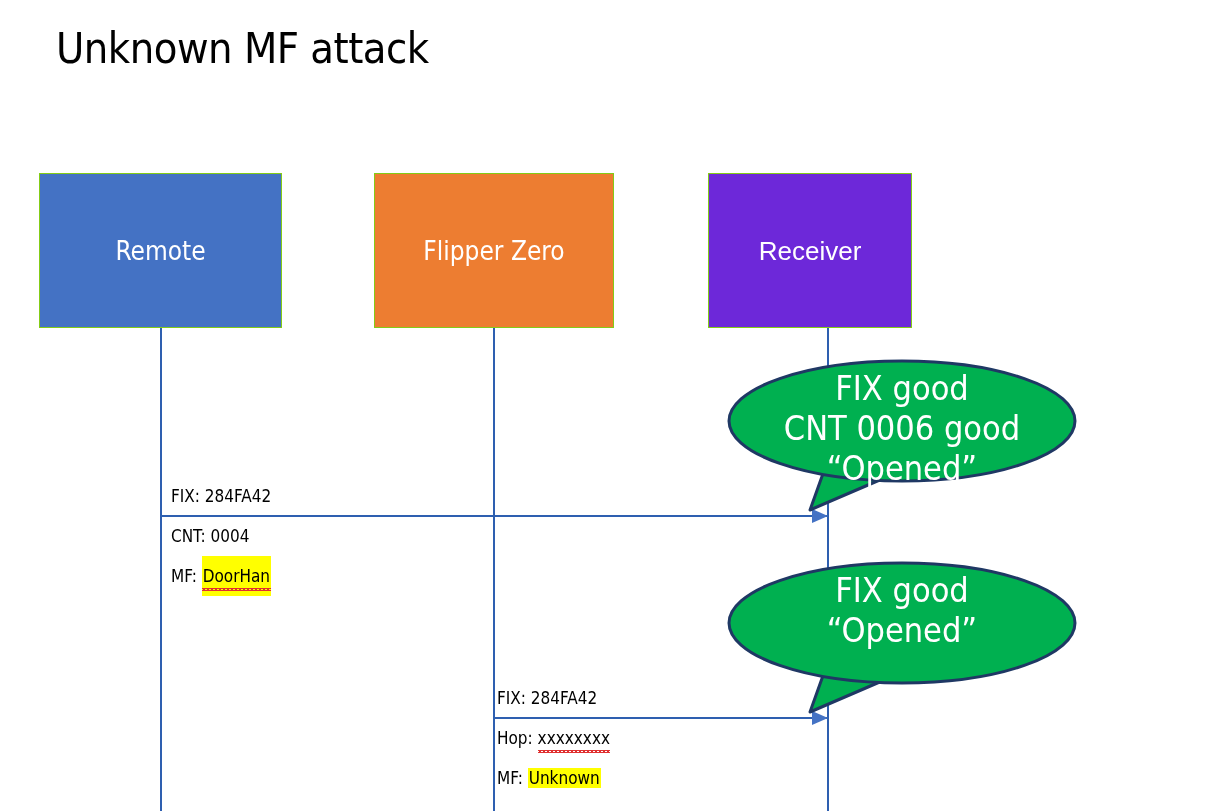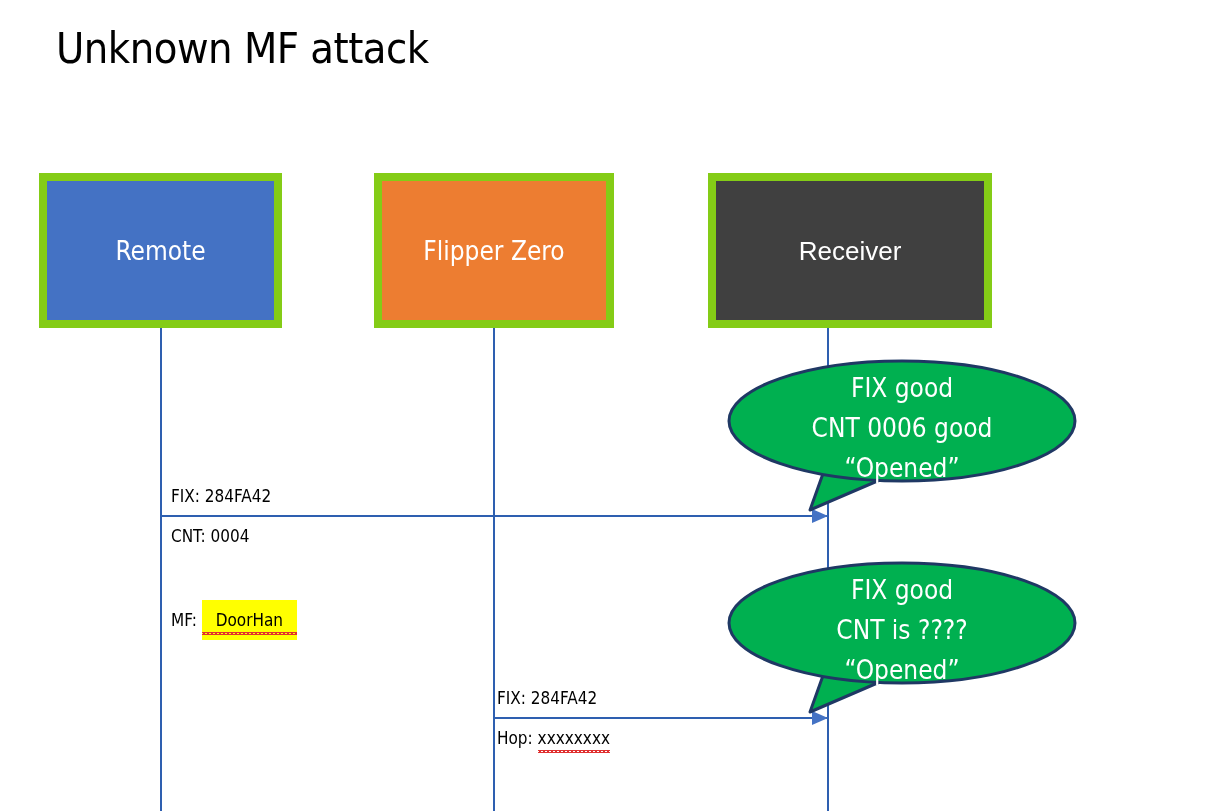--- a/index.html
+++ b/index.html
@@ -33,38 +33,38 @@
     white-space: nowrap;
     font-family: "DejaVu Sans Condensed", "Liberation Sans Narrow", "Liberation Sans", sans-serif;
     font-stretch: condensed;
   }
 
   
   .actor-box {
     position: absolute;
     top: 173px;
     height: 155px;
-    border: 8px solid #84cc16;
+    border: 1px solid #84cc16;
     box-sizing: border-box;
     display: flex;
     align-items: center;
     justify-content: center;
   }
   .actor-label {
     color: #ffffff;
     font-size: 26px;
     line-height: 30px;
     font-weight: 400;
     text-align: center;
     font-family: "DejaVu Sans Condensed", "Liberation Sans Narrow", "Liberation Sans", sans-serif;
     font-stretch: condensed;
   }
   #box-remote   { left: 39px;  width: 243px; background: #4472C4; }
   #box-flipper  { left: 374px; width: 240px; background: #ED7D31; }
-  #box-receiver { left: 708px; width: 284px; background: #404040; }
+  #box-receiver { left: 708px; width: 204px; background: #6d28d9; }
   #box-receiver .actor-label {
     font-family: "Liberation Sans", sans-serif;
     font-stretch: normal;
   }
 
   
   .lifeline {
     position: absolute;
     top: 328px;
     width: 2px;
@@ -105,22 +105,21 @@
     font-family: "DejaVu Sans Condensed", "Liberation Sans Narrow", "Liberation Sans", sans-serif;
     font-stretch: condensed;
   }
   #msg1-above { left: 171px; top: 476px; }
   #msg1-below { left: 171px; top: 516px; }
   #msg2-above { left: 497px; top: 678px; }
   #msg2-below { left: 497px; top: 718px; }
 
   .hl {
     background: #FFFF00;
-    padding: 0 14px;
-    margin-top: 44px;
+    padding: 0 1px;
   }
   .squiggle {
     position: relative;
     display: inline-block;
   }
   .squiggle::after {
     content: "";
     position: absolute;
     left: 0;
     right: 0;
@@ -140,21 +139,21 @@
   .bubble svg {
     display: block;
   }
   .bubble-text {
     position: absolute;
     left: 0;
     top: 0;
     width: 100%;
     text-align: center;
     color: #ffffff;
-    font-size: 26px;
+    font-size: 34px;
     line-height: 40px;
     font-family: "DejaVu Sans Condensed", "Liberation Sans Narrow", "Liberation Sans", sans-serif;
     font-stretch: condensed;
     pointer-events: none;
   }
   #bubble-1 { left: 722px; top: 358px; }
   #bubble-2 { left: 722px; top: 560px; }
   #bubble-1 .bubble-text { padding-top: 10px; }
   #bubble-2 .bubble-text { padding-top: 10px; }
 </style>
@@ -196,20 +195,23 @@
 
   <div class="msg-arrow" id="arrow-2"></div>
 
   <div class="msg-text" id="msg2-above">
     <span>FIX: 284FA42</span>
   </div>
 
   <div class="msg-text" id="msg2-below">
     <div>
       <span>Hop: </span><span class="squiggle">xxxxxxxx</span>
+    </div>
+    <div>
+      <span>MF: </span><span class="hl">Unknown</span>
     </div>
   </div>
 
   <div class="bubble" id="bubble-1">
     <svg width="360" height="165" viewBox="0 0 360 165">
       <path d="M 88 152 L 103 110 L 160 121 Z" fill="#00B050" stroke="#1F3864" stroke-width="3" stroke-linejoin="round"></path>
       <ellipse cx="180" cy="63" rx="173" ry="60" fill="#00B050" stroke="#1F3864" stroke-width="3"></ellipse>
     </svg>
     <div class="bubble-text">
       <div>FIX good</div>
@@ -218,18 +220,17 @@
     </div>
   </div>
 
   <div class="bubble" id="bubble-2">
     <svg width="360" height="165" viewBox="0 0 360 165">
       <path d="M 88 152 L 103 110 L 160 121 Z" fill="#00B050" stroke="#1F3864" stroke-width="3" stroke-linejoin="round"></path>
       <ellipse cx="180" cy="63" rx="173" ry="60" fill="#00B050" stroke="#1F3864" stroke-width="3"></ellipse>
     </svg>
     <div class="bubble-text">
       <div>FIX good</div>
-      <div>CNT is ????</div>
       <div>“Opened”</div>
     </div>
   </div>
 
 </div>
 
 </body></html>

